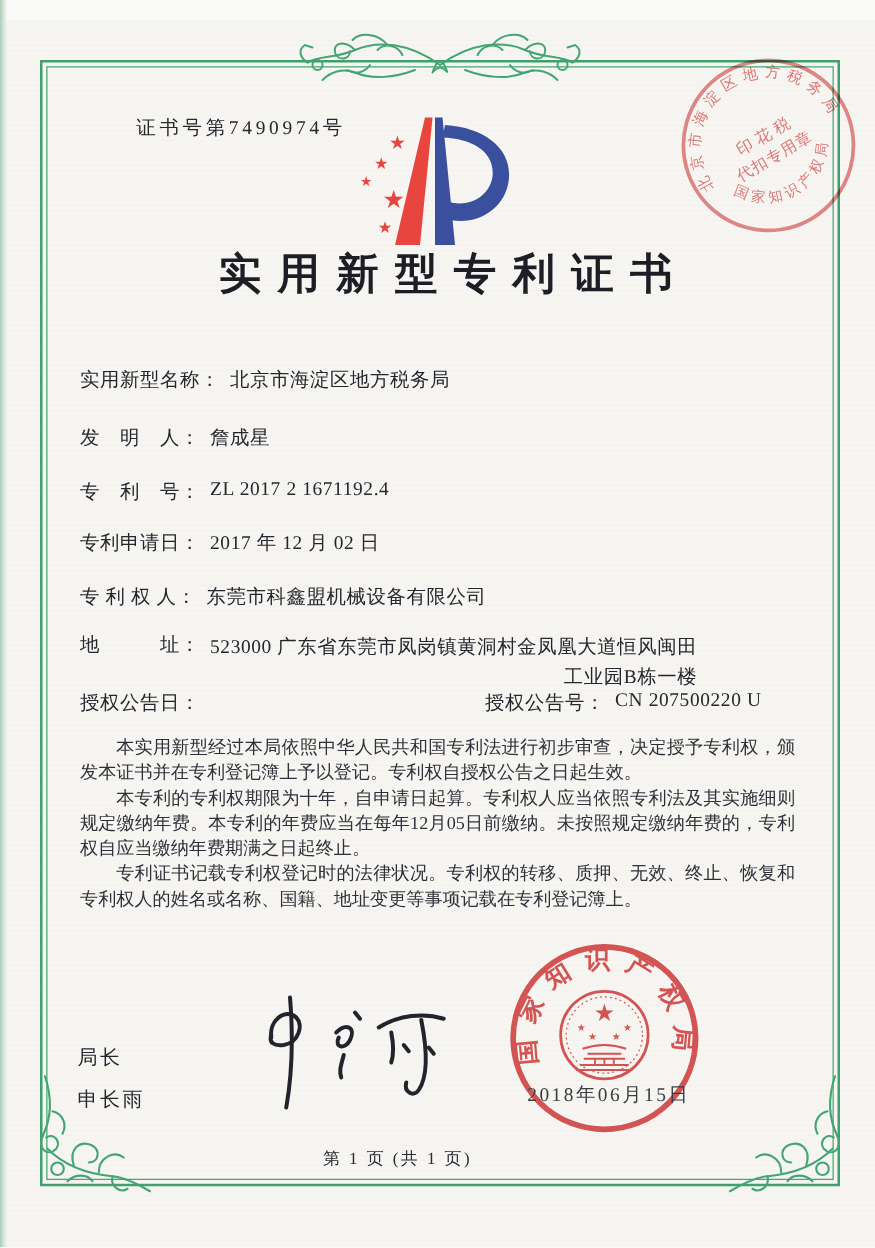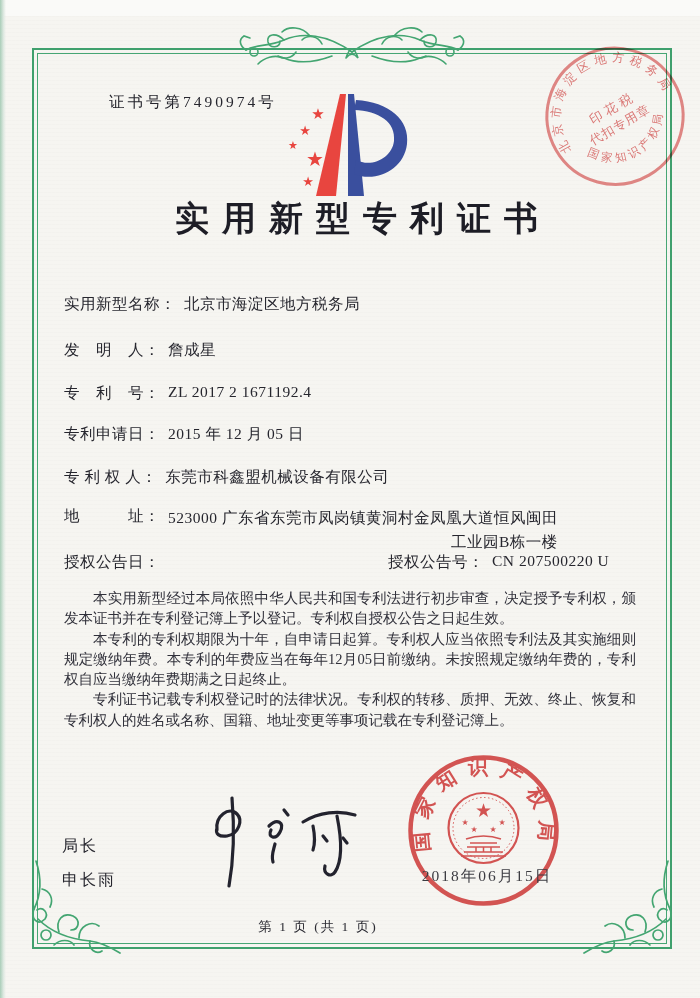--- a/index.html
+++ b/index.html
@@ -128,21 +128,21 @@
   <div class="row" style="top:340px">
     <span class="lab">发　明　人：</span>
     <span class="val">詹成星</span>
   </div>
   <div class="row" style="top:383px">
     <span class="lab">专　利　号：</span>
     <span class="val">ZL 2017 2 1671192.4</span>
   </div>
   <div class="row" style="top:424px">
     <span class="lab">专利申请日：</span>
-    <span class="val">2015 年 12 月 05 日</span>
+    <span class="val">2017 年 12 月 02 日</span>
   </div>
   <div class="row" style="top:467px">
     <span class="lab">专 利 权 人：</span>
     <span class="val">东莞市科鑫盟机械设备有限公司</span>
   </div>
   <div class="row" style="top:506px">
     <span class="lab">地　　　址：</span>
     <span class="val-col">
       <span>523000 广东省东莞市凤岗镇黄洞村金凤凰大道恒风闽田</span>
       <span>工业园B栋一楼</span>

